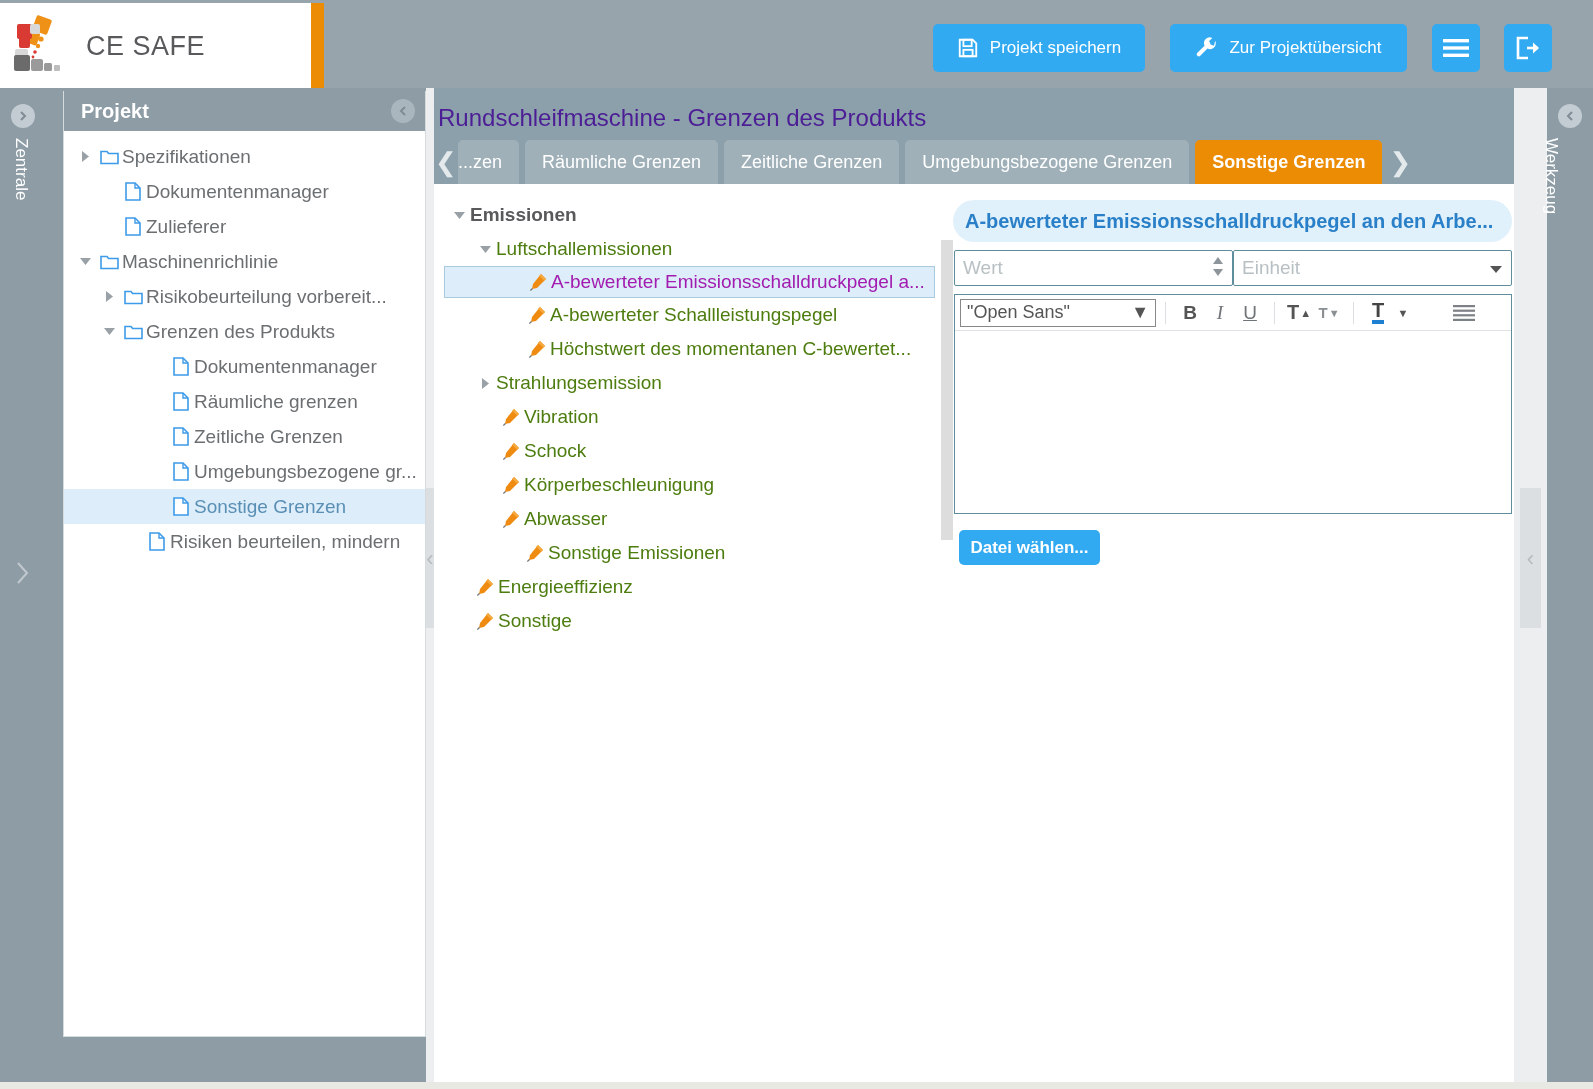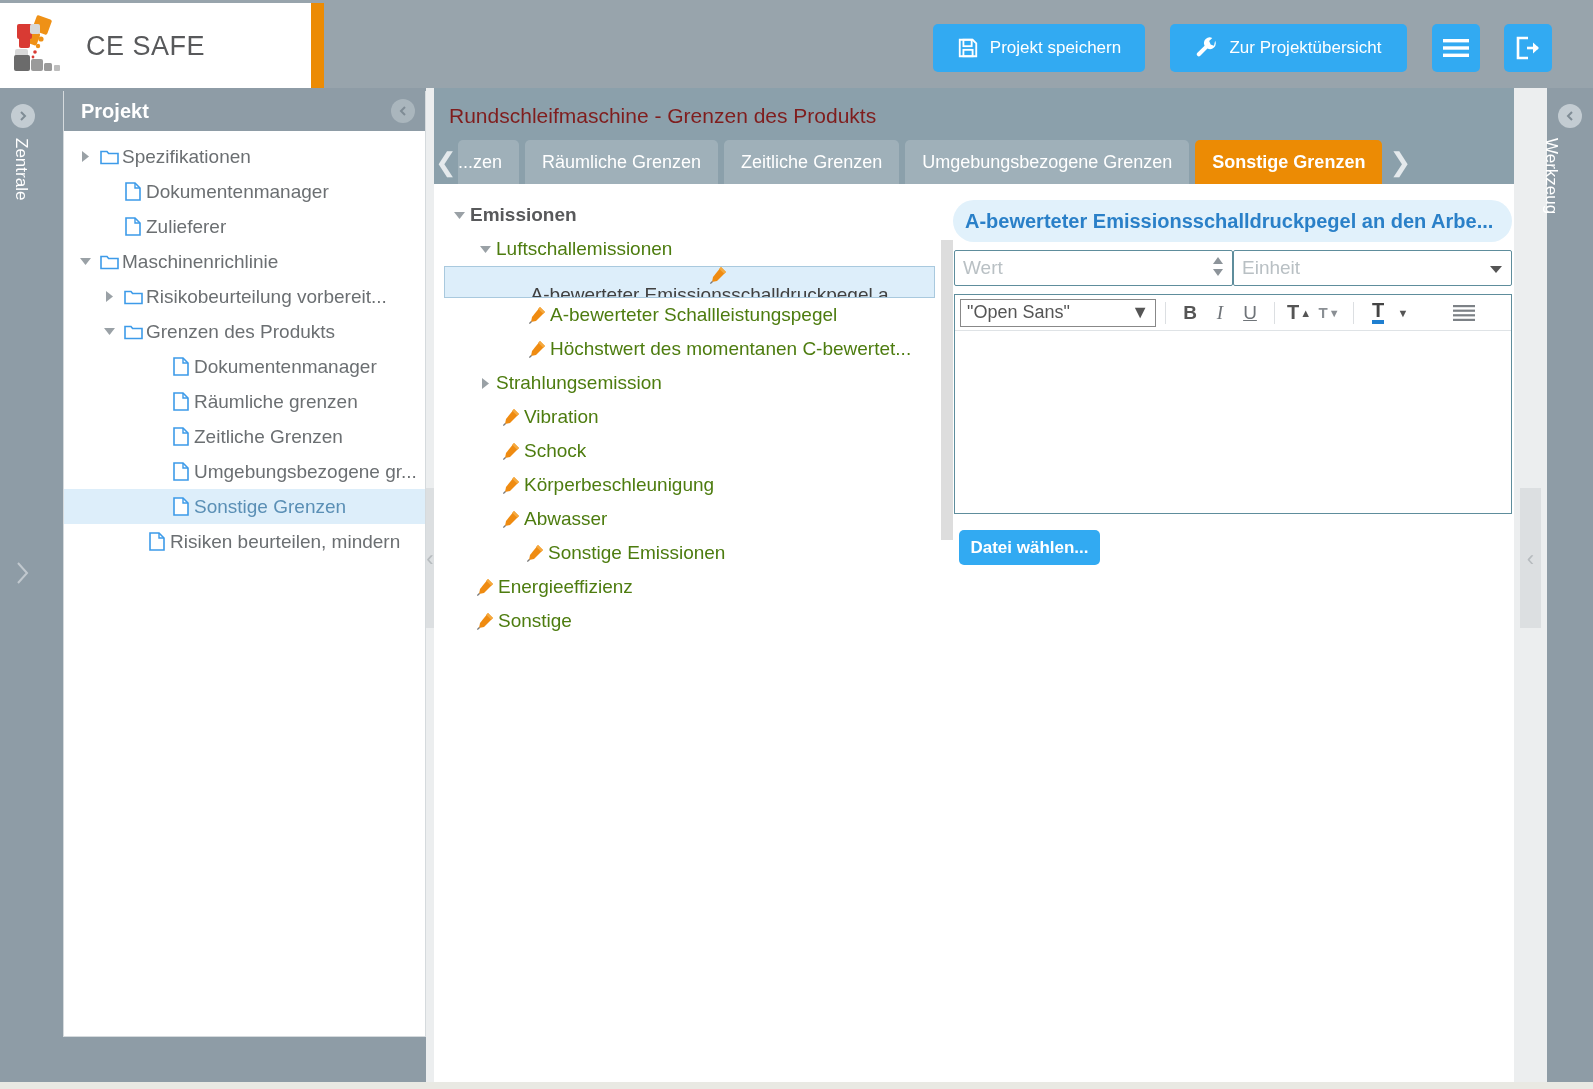--- a/index.html
+++ b/index.html
@@ -73,21 +73,21 @@
   .ico { width: 26px; min-width: 26px; display: flex; align-items: center; justify-content: center; }
   .tree-label { overflow: hidden; text-overflow: ellipsis; }
 
   
   #content {
     position: absolute; left: 434px; top: 88px; width: 1080px; height: 1001px;
     background: #fff;
   }
   #content-head { height: 96px; background: #8ba0ab; position: relative; }
   #content-title {
-    position: absolute; left: 15px; top: 16px; color: #7f1d1d; font-size: 21px; white-space: nowrap;
+    position: absolute; left: 4px; top: 16px; color: #4c1d95; font-size: 24px; white-space: nowrap;
   }
   #tabstrip {
     position: absolute; left: 0; bottom: 0; width: 100%; height: 48px;
     display: flex; align-items: flex-end; overflow: hidden;
   }
   .tab-arrow {
     width: 24px; min-width: 24px; height: 44px; display: flex; align-items: center;
     justify-content: center; color: #e4e9ec; font-size: 26px; cursor: pointer;
   }
   .tab {
@@ -104,21 +104,21 @@
   #emissions-pane {
     position: absolute; left: 0; top: 0; width: 507px; height: 905px;
     background: #fff; overflow: hidden; padding-top: 14px;
   }
   .em-row {
     display: flex; align-items: center; height: 34px; font-size: 19px; color: #4d7c0f;
     white-space: nowrap; cursor: pointer;
   }
   .em-row.root { font-weight: bold; color: #58595b; }
   .em-row.selected {
-    background: #ddeefa; color: #404040; border: 1px solid #a9c9de; margin: 0 6px 0 10px; height: 32px; flex-direction: column;
+    background: #ddeefa; color: #a21caf; border: 1px solid #a9c9de; margin: 0 6px 0 10px; height: 32px;
   }
   .em-label { overflow: hidden; text-overflow: ellipsis; }
   .pencil { width: 28px; min-width: 28px; display: flex; align-items: center; justify-content: center; }
 
   
   #detail-pane { position: absolute; left: 519px; top: 0; width: 561px; height: 905px; background: #fff; }
   #detail-title {
     position: absolute; left: 0; top: 16px; width: 559px; height: 42px;
     background: #e1f1fb; color: #2a80c8; font-size: 20px; font-weight: bold;
     display: flex; align-items: center; padding: 0 12px; overflow: hidden; white-space: nowrap; border-radius: 21px;

